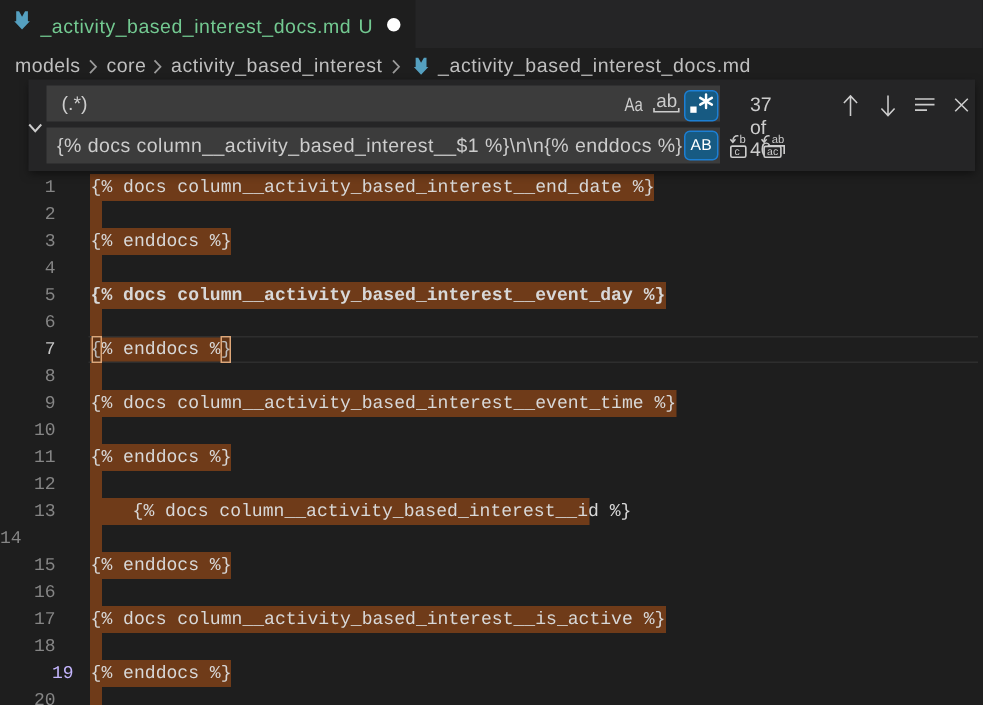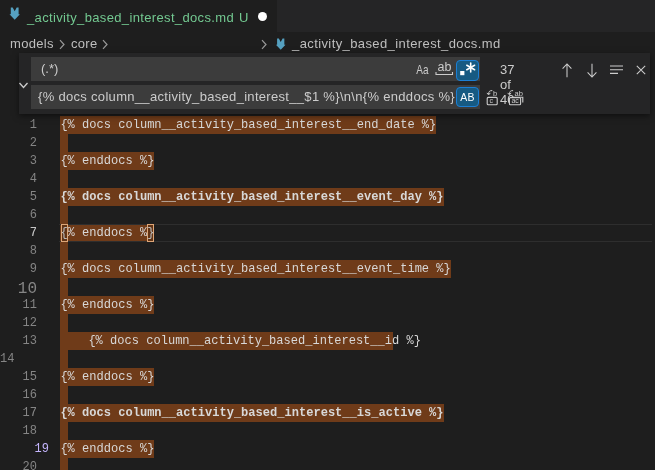--- a/index.html
+++ b/index.html
@@ -23,20 +23,21 @@
 
   <div class="abs" style="left:0;top:32px;width:655px;height:21px;background:#1e1e1e;"></div>
   <div class="abs" style="left:10px;top:36px;font-size:13px;color:#bfbfbf;letter-spacing:0.3px;">models</div>
   <svg class="abs" style="left:58px;top:39px;" width="8" height="11" viewBox="0 0 8 11">
       <path d="M2 1.2 L6 5.5 L2 9.8" stroke="#9a9a9a" stroke-width="1.2" fill="none"></path>
     </svg>
   <div class="abs" style="left:71px;top:36px;font-size:13px;color:#bfbfbf;letter-spacing:0.3px;">core</div>
   <svg class="abs" style="left:101px;top:39px;" width="8" height="11" viewBox="0 0 8 11">
       <path d="M2 1.2 L6 5.5 L2 9.8" stroke="#9a9a9a" stroke-width="1.2" fill="none"></path>
     </svg>
+  <div class="abs" style="left:114px;top:36px;font-size:13px;color:#bfbfbf;letter-spacing:0.38px;">activity_based_interest</div>
   <svg class="abs" style="left:260px;top:39px;" width="8" height="11" viewBox="0 0 8 11">
       <path d="M2 1.2 L6 5.5 L2 9.8" stroke="#9a9a9a" stroke-width="1.2" fill="none"></path>
     </svg>
   <svg class="abs" style="left:275px;top:38px;" width="12" height="13" viewBox="0 0 12 14">
     <path d="M1.8 0.5 L3.7 0.5 L5.7 4.2 L7.7 0.5 L9.6 0.5 L9.6 7.2 L10.9 7.2 L5.7 12.7 L0.5 7.2 L1.8 7.2 Z" fill="#55a0c0"></path>
   </svg>
   <div class="abs" style="left:292px;top:36px;font-size:13px;color:#bfbfbf;letter-spacing:0.4px;">_activity_based_interest_docs.md</div>
 
   <div id="editor" class="abs" style="left:0;top:0;width:655px;height:470px;">
       <div class="abs" style="left:60.4px;top:116px;width:7.2324px;height:354px;background:#6f3b19;"></div>
@@ -52,36 +53,36 @@
       <div class="abs" style="left:60.4px;top:188px;width:383.3172px;height:18px;background:#6f3b19;"></div>
       <div class="abs mono" style="left:60.4px;top:190px;font-size:12.05px;white-space:pre;color:#d8d8d8;font-weight:bold;">{% docs column__activity_based_interest__event_day %}</div>
       <div class="abs mono" style="left:0;top:208px;width:37px;text-align:right;font-size:12px;color:#858585;">6</div>
       <div class="abs mono" style="left:0;top:226px;width:37px;text-align:right;font-size:12px;color:#c6c6c6;">7</div>
       <div class="abs" style="left:60.4px;top:224px;width:94.02120000000001px;height:18px;background:#6f3b19;"></div>
       <div class="abs mono" style="left:60.4px;top:226px;font-size:12.05px;white-space:pre;color:#d8d8d8;">{% enddocs %}</div>
       <div class="abs mono" style="left:0;top:244px;width:37px;text-align:right;font-size:12px;color:#858585;">8</div>
       <div class="abs mono" style="left:0;top:262px;width:37px;text-align:right;font-size:12px;color:#858585;">9</div>
       <div class="abs" style="left:60.4px;top:260px;width:390.5496px;height:18px;background:#6f3b19;"></div>
       <div class="abs mono" style="left:60.4px;top:262px;font-size:12.05px;white-space:pre;color:#d8d8d8;">{% docs column__activity_based_interest__event_time %}</div>
-      <div class="abs mono" style="left:0;top:280px;width:37px;text-align:right;font-size:16px;color:#858585;">10</div>
+      <div class="abs mono" style="left:0;top:280px;width:37px;text-align:right;font-size:12px;color:#858585;">10</div>
       <div class="abs mono" style="left:0;top:298px;width:37px;text-align:right;font-size:12px;color:#858585;">11</div>
       <div class="abs" style="left:60.4px;top:296px;width:94.02120000000001px;height:18px;background:#6f3b19;"></div>
       <div class="abs mono" style="left:60.4px;top:298px;font-size:12.05px;white-space:pre;color:#d8d8d8;">{% enddocs %}</div>
       <div class="abs mono" style="left:0;top:316px;width:37px;text-align:right;font-size:12px;color:#858585;">12</div>
       <div class="abs mono" style="left:0;top:334px;width:37px;text-align:right;font-size:12px;color:#858585;">13</div>
       <div class="abs" style="left:60.4px;top:332px;width:332.6904px;height:18px;background:#6f3b19;"></div>
       <div class="abs mono" style="left:60.4px;top:334px;font-size:12.05px;white-space:pre;color:#d8d8d8;padding-left:28px;">{% docs column__activity_based_interest__id %}</div>
       <div class="abs mono" style="left:0;top:352px;width:37px;text-align:left;font-size:12px;color:#858585;">14</div>
       <div class="abs mono" style="left:0;top:370px;width:37px;text-align:right;font-size:12px;color:#858585;">15</div>
       <div class="abs" style="left:60.4px;top:368px;width:94.02120000000001px;height:18px;background:#6f3b19;"></div>
       <div class="abs mono" style="left:60.4px;top:370px;font-size:12.05px;white-space:pre;color:#d8d8d8;">{% enddocs %}</div>
       <div class="abs mono" style="left:0;top:388px;width:37px;text-align:right;font-size:12px;color:#858585;">16</div>
       <div class="abs mono" style="left:0;top:406px;width:37px;text-align:right;font-size:12px;color:#858585;">17</div>
       <div class="abs" style="left:60.4px;top:404px;width:383.3172px;height:18px;background:#6f3b19;"></div>
-      <div class="abs mono" style="left:60.4px;top:406px;font-size:12.05px;white-space:pre;color:#d8d8d8;font-weight:bold;">{% docs column__activity_based_interest__is_active %}</div>
+      <div class="abs mono" style="left:60.4px;top:406px;font-size:12.05px;white-space:pre;color:#d8d8d8;">{% docs column__activity_based_interest__is_active %}</div>
       <div class="abs mono" style="left:0;top:424px;width:37px;text-align:right;font-size:12px;color:#858585;">18</div>
       <div class="abs mono" style="left:0;top:442px;width:37px;text-align:right;font-size:12px;color:#c4b5fd;margin-left:12px;">19</div>
       <div class="abs" style="left:60.4px;top:440px;width:94.02120000000001px;height:18px;background:#6f3b19;"></div>
       <div class="abs mono" style="left:60.4px;top:442px;font-size:12.05px;white-space:pre;color:#d8d8d8;">{% enddocs %}</div>
       <div class="abs mono" style="left:0;top:460px;width:37px;text-align:right;font-size:12px;color:#858585;">20</div>
       <div class="abs" style="left:59px;top:223.5px;width:593px;height:18px;border-top:1px solid #2e2e2e;border-bottom:1px solid #2e2e2e;"></div>
       <div class="abs" style="left:60.6px;top:224px;width:7.4px;height:18px;border:1px solid #dda678;background:rgba(0,0,0,0.13);"></div>
       <div class="abs" style="left:147.08880000000002px;top:224px;width:7.4px;height:18px;border:1px solid #dda678;background:rgba(0,0,0,0.13);"></div>
     </div>
 

